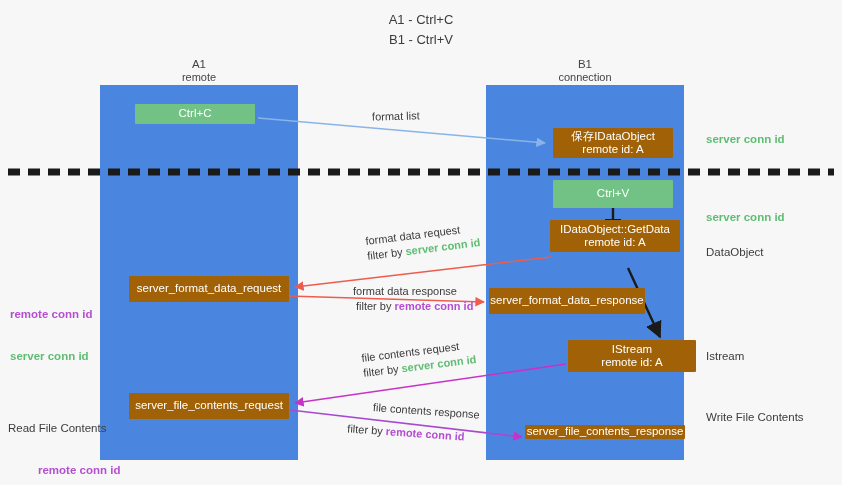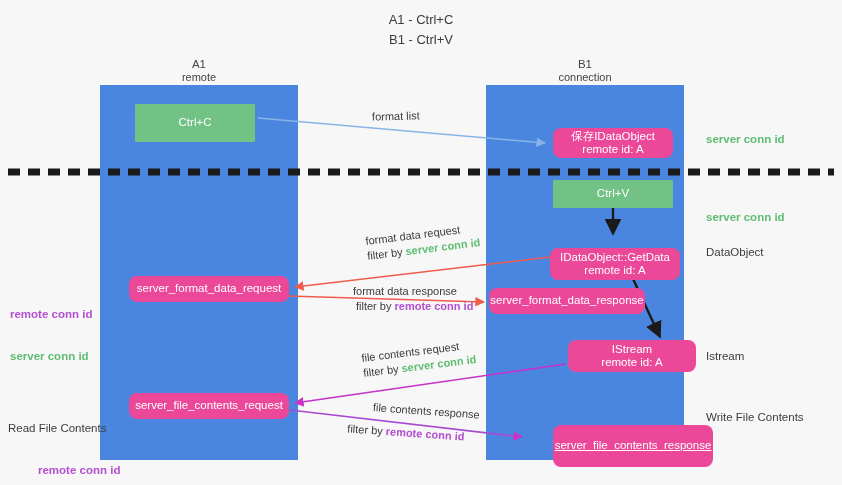--- a/index.html
+++ b/index.html
@@ -35,21 +35,21 @@
   #head-b{left:486px;}
   .lane-head .ln2{font-size:11px;}
 
   .node{
     position:absolute;box-sizing:border-box;
     display:flex;flex-direction:column;align-items:center;justify-content:center;
     color:#fff;font-size:11.5px;line-height:13.5px;text-align:center;
     border-radius:1px;
   }
   .green{background:#72c285;}
-  .orange{background:#ec4899;border-radius:8px;}
+  .orange{background:#a16207;}
 
   .sidelabel{
     position:absolute;font-size:11.5px;line-height:14px;color:#3c3c3c;
     white-space:pre;
   }
   .green-txt{color:#5fbd72;font-weight:bold;}
   .purple-txt{color:#b44fd0;font-weight:bold;}
 
   .edge-label{
     position:absolute;font-size:11px;line-height:15px;color:#3c3c3c;
@@ -105,34 +105,34 @@
 
     <line x1="288" y1="296" x2="484" y2="302" stroke="#ef5b4c" stroke-width="1.6" marker-end="url(#ah-red)"></line>
 
     <line x1="628" y1="268" x2="660" y2="337" stroke="#1a1a1a" stroke-width="2.4" marker-end="url(#ah-dark)"></line>
 
     <line x1="566" y1="364" x2="295" y2="403" stroke="#c832c8" stroke-width="1.6" marker-end="url(#ah-mag)"></line>
 
     <line x1="290" y1="410" x2="522" y2="437" stroke="#a84ad0" stroke-width="1.6" marker-end="url(#ah-mag)"></line>
   </svg>
 
-  <div class="node green" style="left:135px;top:104px;width:120px;height:38px;">
+  <div class="node green" style="left:135px;top:104px;width:120px;height:20px;">
     <span>Ctrl+C</span>
   </div>
 
   <div class="node orange" style="left:553px;top:128px;width:120px;height:30px;">
     <span>保存IDataObject</span>
     <span>remote id: A</span>
   </div>
 
   <div class="node green" style="left:553px;top:180px;width:120px;height:28px;">
     <span>Ctrl+V</span>
   </div>
 
-  <div class="node orange" style="left:550px;top:248px;width:130px;height:32px;">
+  <div class="node orange" style="left:550px;top:220px;width:130px;height:32px;">
     <span>IDataObject::GetData</span>
     <span>remote id: A</span>
   </div>
 
   <div class="node orange" style="left:129px;top:276px;width:160px;height:26px;">
     <span>server_format_data_request</span>
   </div>
 
   <div class="node orange" style="left:489px;top:288px;width:156px;height:26px;align-items:center;">
     <span>server_format_data_response</span>
@@ -140,21 +140,21 @@
 
   <div class="node orange" style="left:568px;top:340px;width:128px;height:32px;">
     <span>IStream</span>
     <span>remote id: A</span>
   </div>
 
   <div class="node orange" style="left:129px;top:393px;width:160px;height:26px;">
     <span>server_file_contents_request</span>
   </div>
 
-  <div class="node orange" style="left:553px;top:425px;width:160px;height:42px;text-decoration:underline;">
+  <div class="node orange" style="left:525px;top:425px;width:160px;height:14px;">
     <span>server_file_contents_response</span>
   </div>
 
   <div class="sidelabel green-txt" style="left:706px;top:132px;">server conn id</div>
   <div class="sidelabel green-txt" style="left:706px;top:210px;">server conn id</div>
   <div class="sidelabel" style="left:706px;top:245px;">DataObject</div>
   <div class="sidelabel" style="left:706px;top:349px;">Istream</div>
   <div class="sidelabel" style="left:706px;top:410px;">Write File Contents</div>
 
   <div class="sidelabel" style="left:10px;top:279px;text-align:left;">

